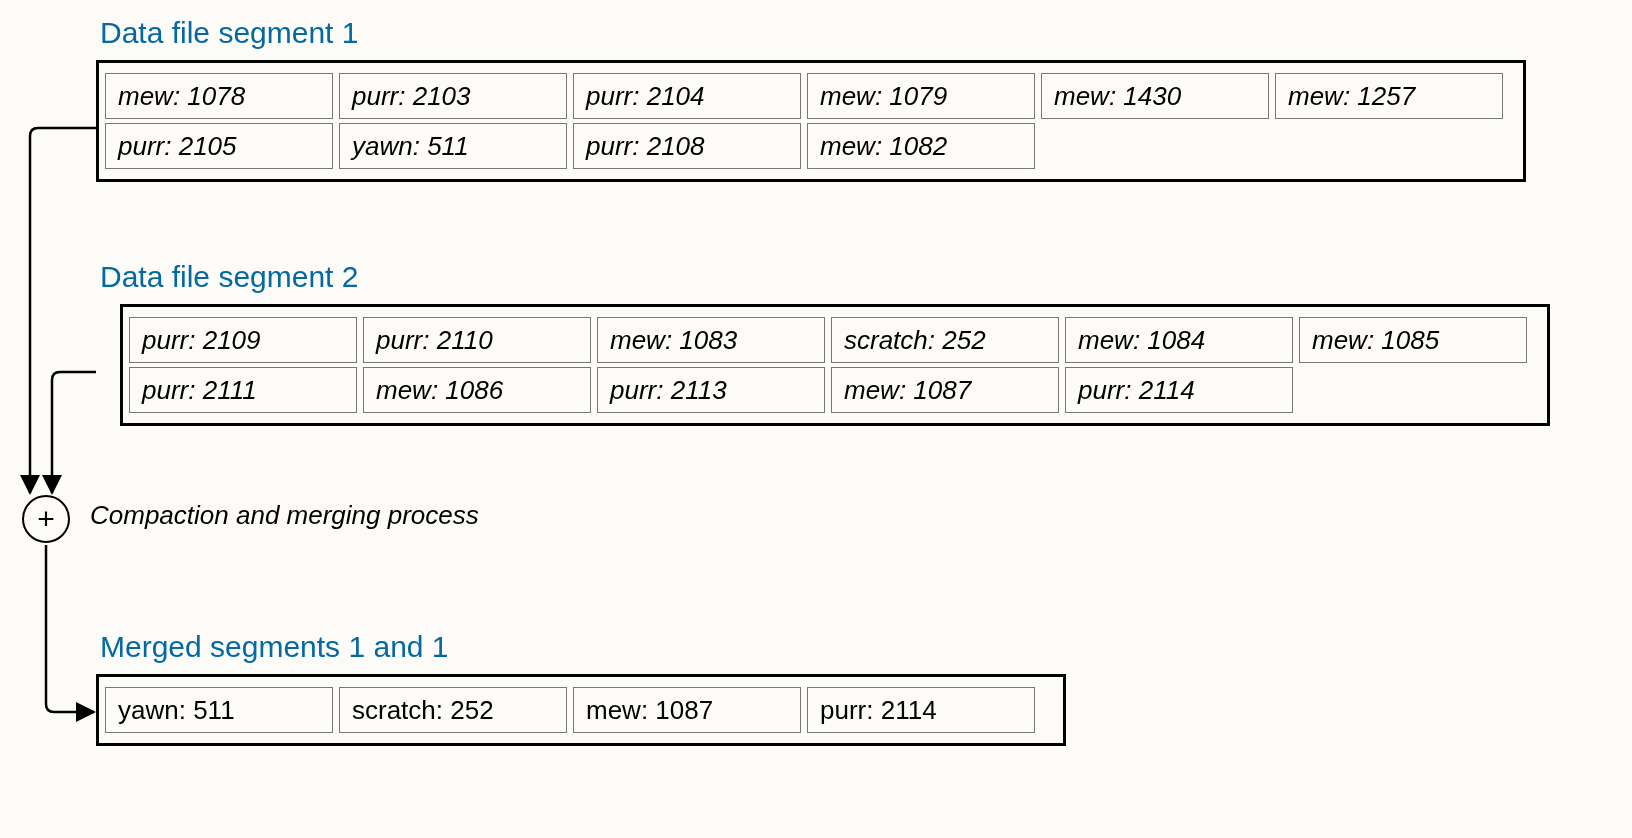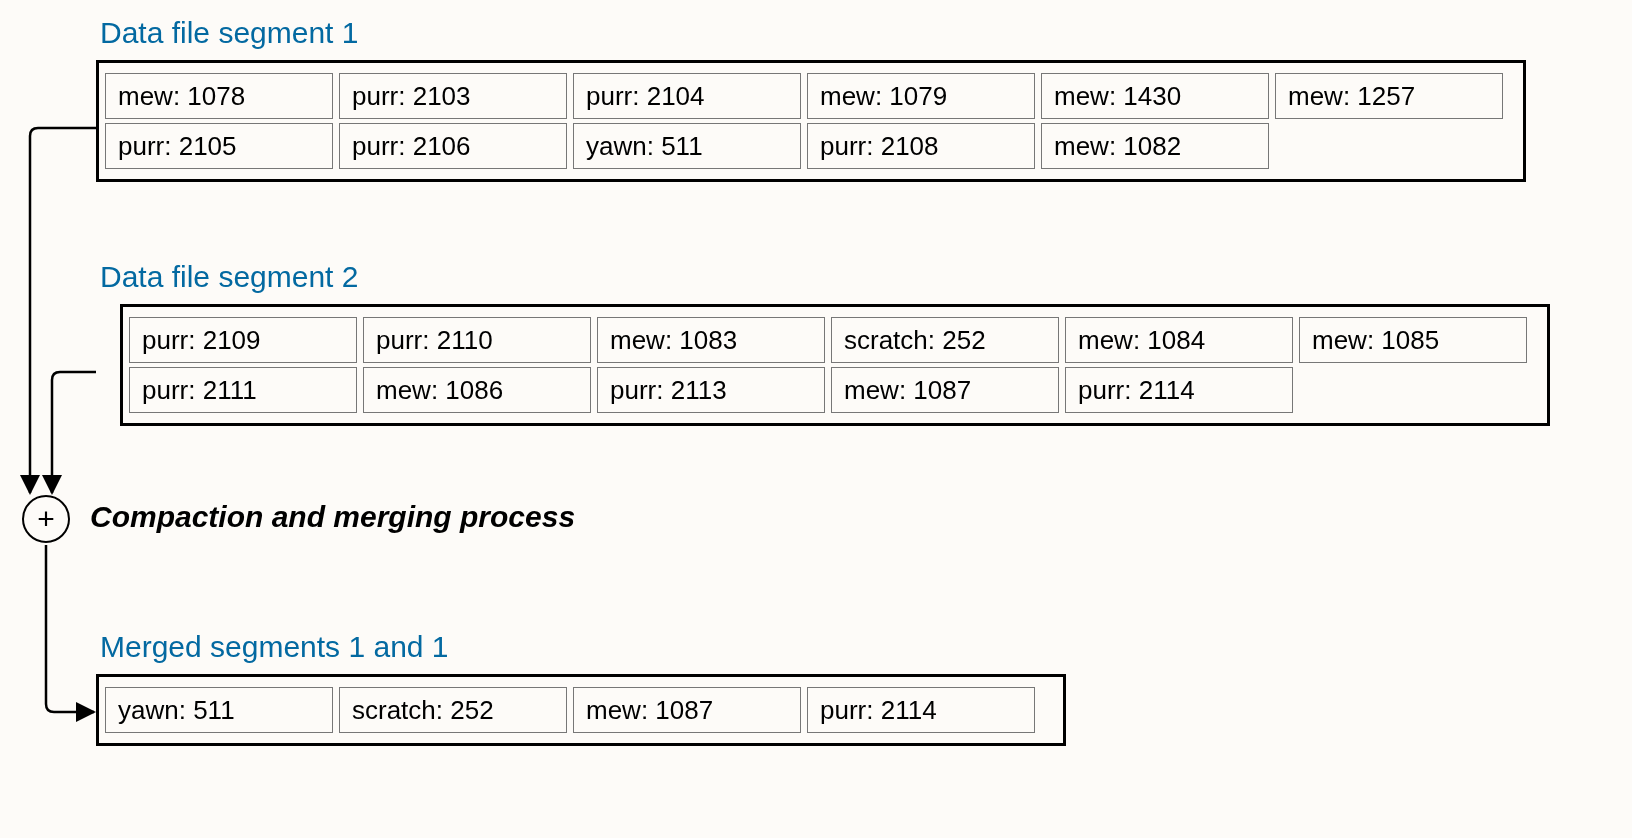--- a/index.html
+++ b/index.html
@@ -1,23 +1,23 @@
 <!DOCTYPE html>
 <html><head>
 <meta charset="utf-8">
 <style>
   html,body{margin:0;padding:0;width:1632px;height:838px;background:#fff;font-family:"Segoe UI","Helvetica Neue",Arial,sans-serif;}
   .canvas{position:relative;width:1632px;height:838px;background:#fdfbf8;}
   .heading{position:absolute;font-size:30px;color:#0369a1;}
   .seg{position:absolute;border:3px solid #000;box-sizing:border-box;padding:6px;}
   .row{display:flex;gap:6px;margin:4px 0;}
   .cell{border:1px solid #777;height:46px;display:flex;align-items:center;padding:0 12px;font-size:26px;box-sizing:border-box;}
-  .w6{width:228px;}
+  .w6{width:228px;font-style:italic;}
   .w4{width:228px;}
-  .proc{position:absolute;font-style:italic;font-size:30px;font-weight:bold;}
+  .proc{position:absolute;font-style:italic;font-size:26px;}
   .plus{position:absolute;width:48px;height:48px;border:2.5px solid #000;border-radius:50%;display:flex;align-items:center;justify-content:center;font-size:30px;font-weight:400;background:#fdfbf8;box-sizing:border-box;z-index:5;}
   svg.flows{position:absolute;left:0;top:0;width:1632px;height:838px;pointer-events:none;}
 </style>
 </head>
 <body>
 <div class="canvas">
 
 <div class="heading" style="left:100px;top:16px;">Data file segment 1</div>
 <div class="heading" style="left:100px;top:260px;">Data file segment 2</div>
 <div class="heading" style="left:100px;top:630px;">Merged segments 1 and 1</div>
@@ -26,21 +26,20 @@
   <div class="row">
     <div class="cell w6">mew: 1078</div>
     <div class="cell w6">purr: 2103</div>
     <div class="cell w6">purr: 2104</div>
     <div class="cell w6">mew: 1079</div>
     <div class="cell w6">mew: 1430</div>
     <div class="cell w6">mew: 1257</div>
   </div>
   <div class="row">
     <div class="cell w6">purr: 2105</div>
-    <div class="cell w6">purr: 2106</div>
     <div class="cell w6">yawn: 511</div>
     <div class="cell w6">purr: 2108</div>
     <div class="cell w6">mew: 1082</div>
   </div>
 </div>
 
 <div class="seg" style="left:96px;top:304px;width:1430px;margin-left:24px;">
   <div class="row">
     <div class="cell w6">purr: 2109</div>
     <div class="cell w6">purr: 2110</div>

